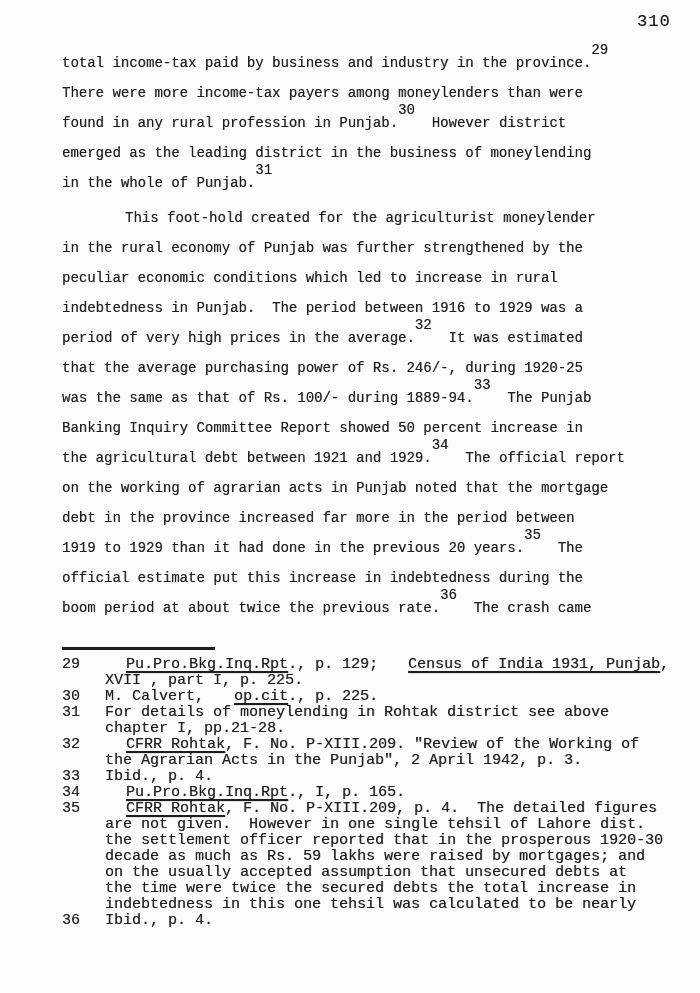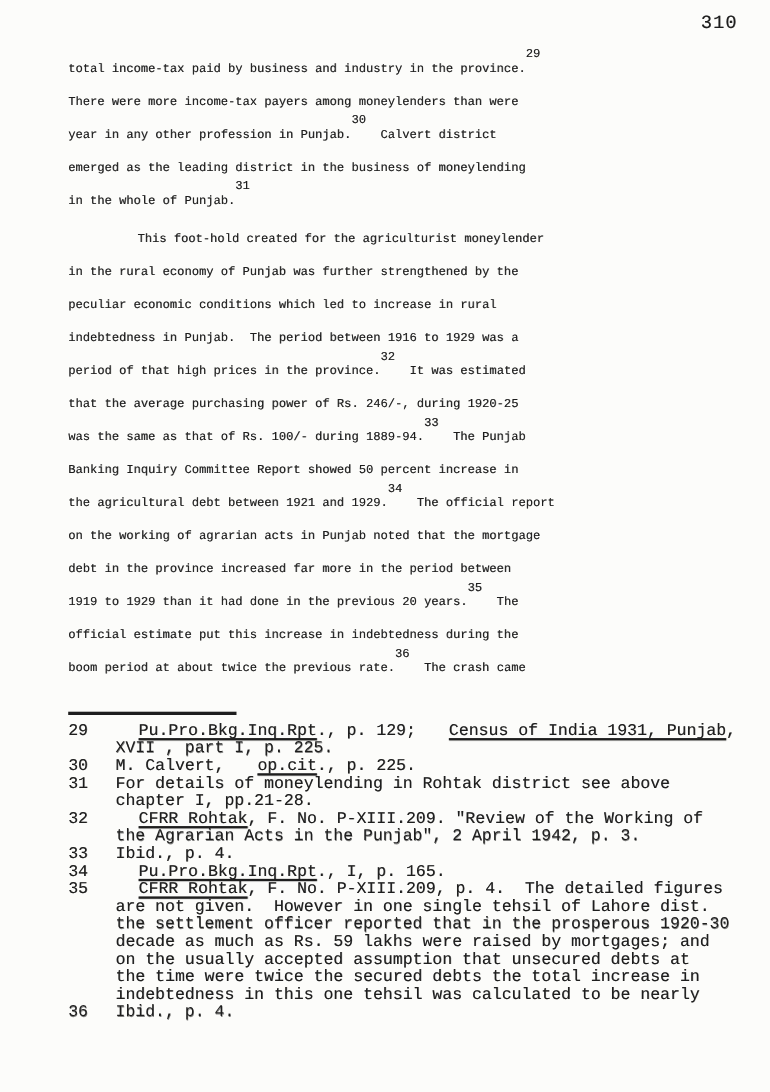--- a/index.html
+++ b/index.html
@@ -22,21 +22,21 @@
     top: 12px;
     left: 637px;
     font-size: 17px;
     letter-spacing: 1px;
   }
   .body-text {
     position: absolute;
     top: 48px;
     left: 62px;
     width: 615px;
-    font-size: 11px;
+    font-size: 14px;
     line-height: 30px;
   }
   .para.indent { margin-top: 5px; }
   .line {
     white-space: pre;
     height: 30px;
   }
   .para.indent .line.first { text-indent: 63px; }
   .sup {
     display: inline-block;
@@ -71,30 +71,30 @@
 </style>
 </head>
 <body>
 
 <div class="page">
   <div class="page-number">310</div>
   <div class="body-text" id="body-text">
       <div class="para">
         <div class="line"><span>total income-tax paid by business and industry in the province.</span><span class="sup">29</span></div>
         <div class="line"><span>There were more income-tax payers among moneylenders than were</span></div>
-        <div class="line"><span>year in any other profession in Punjab.</span><span class="sup">30</span><span>  Calvert district</span></div>
+        <div class="line"><span>found in any rural profession in Punjab.</span><span class="sup">30</span><span>  However district</span></div>
         <div class="line"><span>emerged as the leading district in the business of moneylending</span></div>
         <div class="line"><span>in the whole of Punjab.</span><span class="sup">31</span></div>
       </div>
       <div class="para indent">
         <div class="line first"><span>This foot-hold created for the agriculturist moneylender</span></div>
         <div class="line"><span>in the rural economy of Punjab was further strengthened by the</span></div>
         <div class="line"><span>peculiar economic conditions which led to increase in rural</span></div>
         <div class="line"><span>indebtedness in Punjab.  The period between 1916 to 1929 was a</span></div>
-        <div class="line"><span>period of that high prices in the province.</span><span class="sup">32</span><span>  It was estimated</span></div>
+        <div class="line"><span>period of very high prices in the average.</span><span class="sup">32</span><span>  It was estimated</span></div>
         <div class="line"><span>that the average purchasing power of Rs. 246/-, during 1920-25</span></div>
         <div class="line"><span>was the same as that of Rs. 100/- during 1889-94.</span><span class="sup">33</span><span>  The Punjab</span></div>
         <div class="line"><span>Banking Inquiry Committee Report showed 50 percent increase in</span></div>
         <div class="line"><span>the agricultural debt between 1921 and 1929.</span><span class="sup">34</span><span>  The official report</span></div>
         <div class="line"><span>on the working of agrarian acts in Punjab noted that the mortgage</span></div>
         <div class="line"><span>debt in the province increased far more in the period between</span></div>
         <div class="line"><span>1919 to 1929 than it had done in the previous 20 years.</span><span class="sup">35</span><span>  The</span></div>
         <div class="line"><span>official estimate put this increase in indebtedness during the</span></div>
         <div class="line"><span>boom period at about twice the previous rate.</span><span class="sup">36</span><span>  The crash came</span></div>
       </div>

